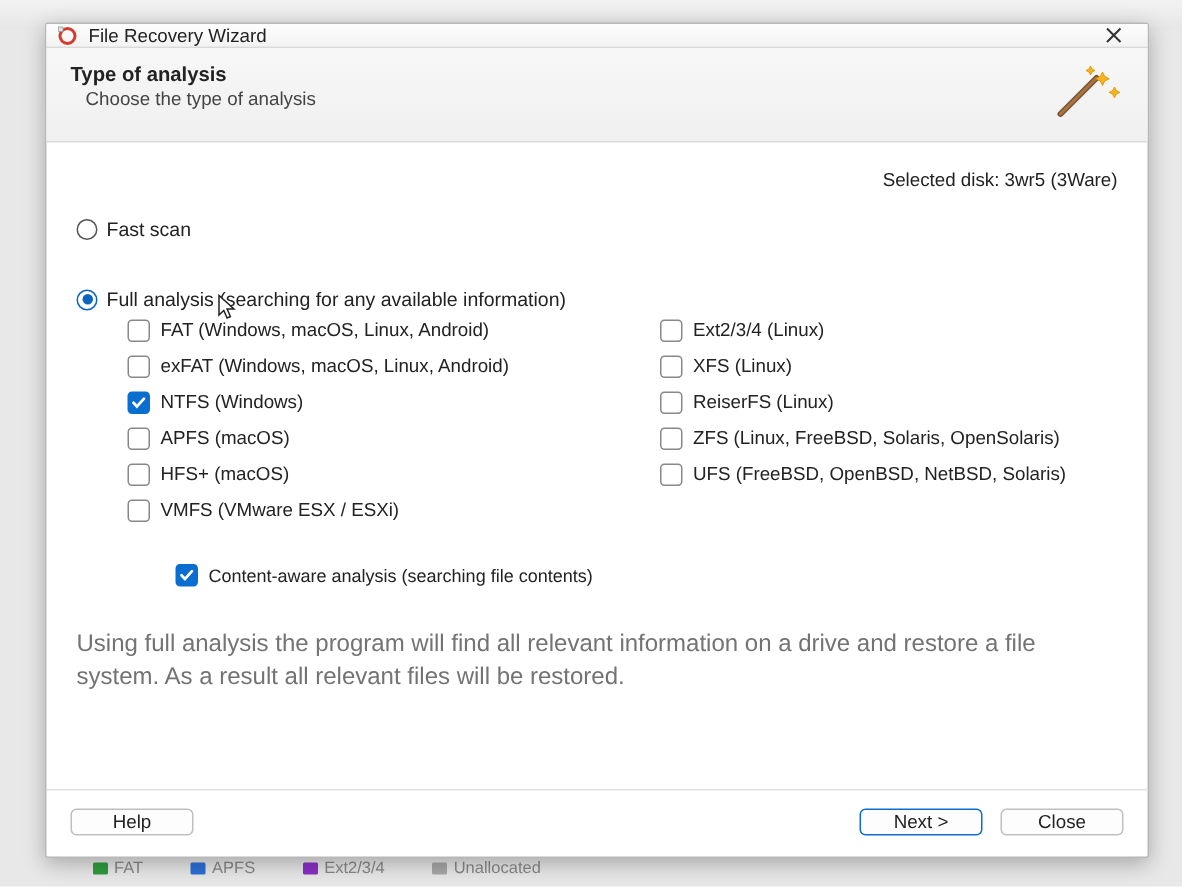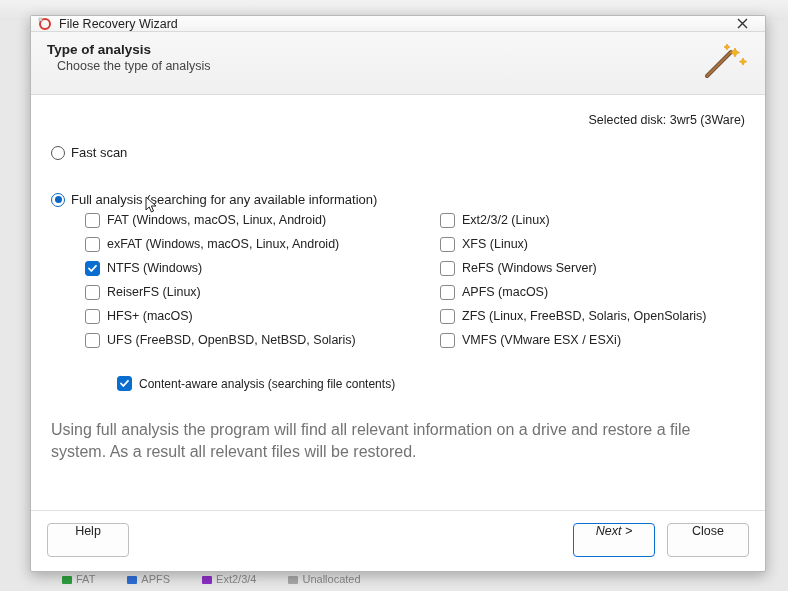--- a/index.html
+++ b/index.html
@@ -189,35 +189,34 @@
 
   .footer {
     border-top: 1px solid #e1e1e1;
     padding: 12px 16px 14px 16px;
     display: flex;
     align-items: center;
     gap: 12px;
   }
   .btn {
     min-width: 82px;
-    height: 34px;
+    height: 18px;
     border: 1px solid #bfbfbf;
     border-radius: 4px;
     background: #fdfdfd;
     display: inline-flex;
-    align-items: flex-start;
+    align-items: center;
     justify-content: center;
     font-size: 12.5px;
     color: #222;
     cursor: default;
     padding: 0 16px;
   }
   .btn.default {
     border: 1.5px solid #0a6ed1;
-    font-style: italic;
   }
   .footer .spacer { flex: 1; }
 
   .bottom-hints {
     position: absolute;
     left: 62px;
     bottom: 6px;
     font-size: 11px;
     color: #888;
     display: flex;
@@ -300,21 +299,21 @@
     </div>
 
     <div class="fs-grid">
 
       <div class="chk-row">
           <span class="chk"></span>
           <span>FAT (Windows, macOS, Linux, Android)</span>
         </div>
       <div class="chk-row">
           <span class="chk"></span>
-          <span>Ext2/3/2 (Linux)</span>
+          <span>Ext2/3/4 (Linux)</span>
         </div>
 
       <div class="chk-row">
           <span class="chk"></span>
           <span>exFAT (Windows, macOS, Linux, Android)</span>
         </div>
       <div class="chk-row">
           <span class="chk"></span>
           <span>XFS (Linux)</span>
         </div>
@@ -323,39 +322,35 @@
           <span class="chk on">
             <svg width="11" height="11" viewBox="0 0 11 11">
               <path d="M2 5.5 L4.3 8 L9 2.8" stroke="#fff" stroke-width="1.8" fill="none" stroke-linecap="round"></path>
             </svg>
           </span>
           <span>NTFS (Windows)</span>
         </div>
 
       <div class="chk-row">
           <span class="chk"></span>
-          <span>ReFS (Windows Server)</span>
-        </div>
-      <div class="chk-row">
-          <span class="chk"></span>
           <span>ReiserFS (Linux)</span>
         </div>
 
       <div class="chk-row">
           <span class="chk"></span>
           <span>APFS (macOS)</span>
         </div>
       <div class="chk-row">
           <span class="chk"></span>
+          <span>ZFS (Linux, FreeBSD, Solaris, OpenSolaris)</span>
+        </div>
+
+      <div class="chk-row">
+          <span class="chk"></span>
           <span>HFS+ (macOS)</span>
-        </div>
-
-      <div class="chk-row">
-          <span class="chk"></span>
-          <span>ZFS (Linux, FreeBSD, Solaris, OpenSolaris)</span>
         </div>
       <div class="chk-row">
           <span class="chk"></span>
           <span>UFS (FreeBSD, OpenBSD, NetBSD, Solaris)</span>
         </div>
 
       <div class="chk-row">
           <span class="chk"></span>
           <span>VMFS (VMware ESX / ESXi)</span>
         </div>

